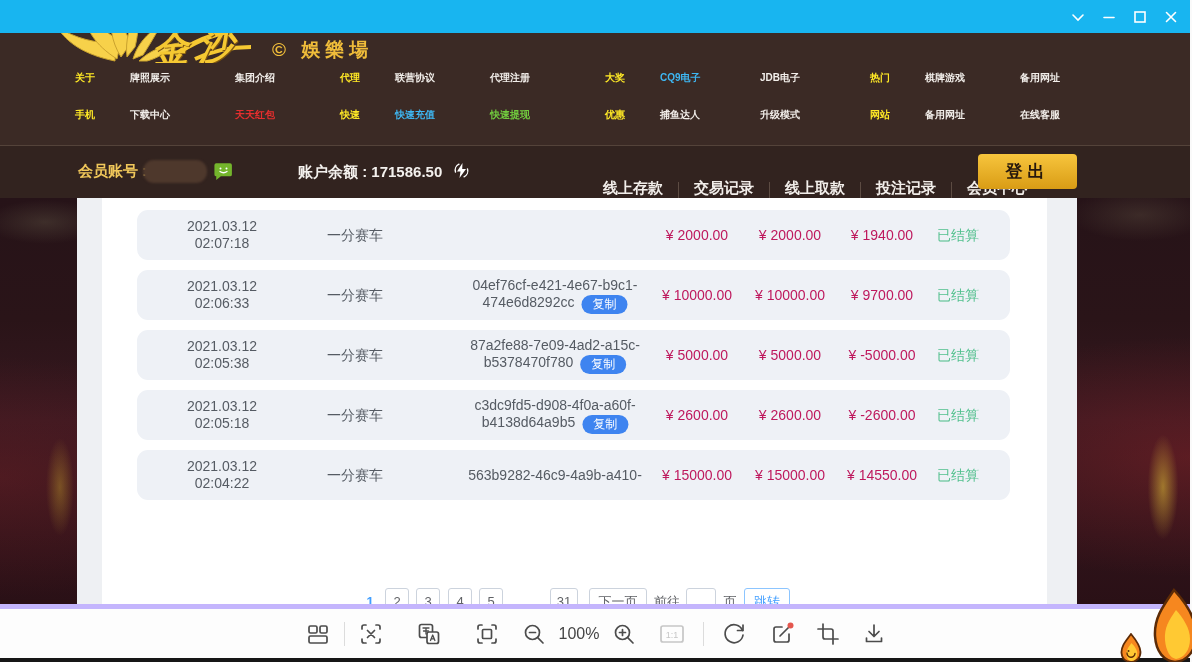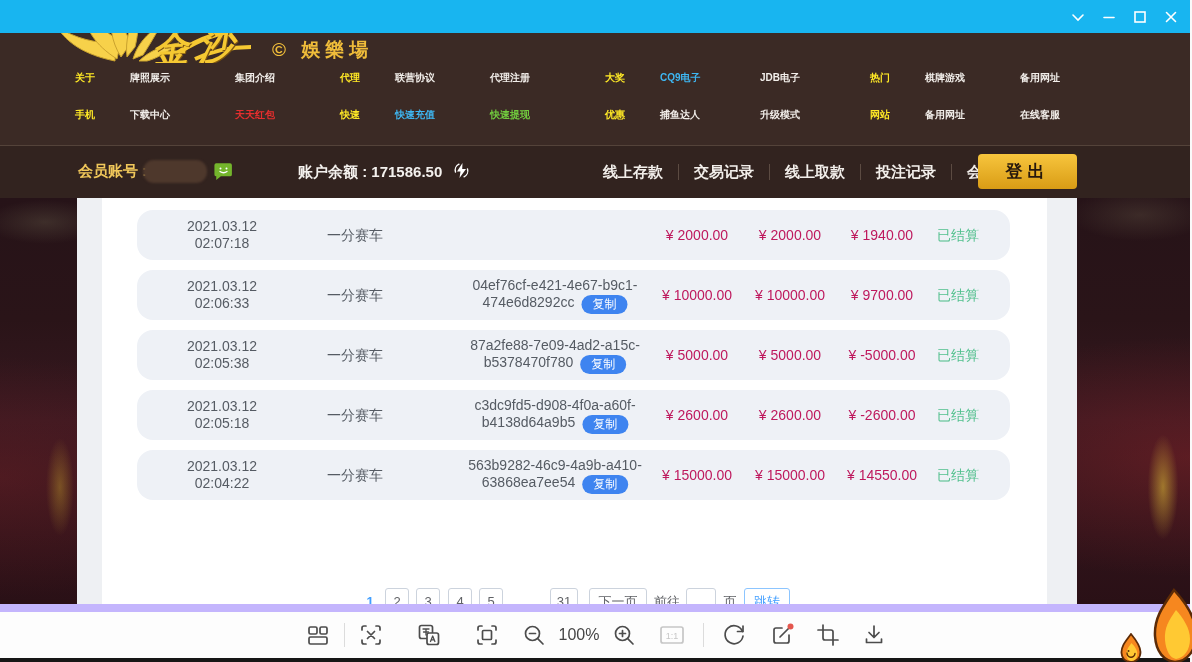--- a/index.html
+++ b/index.html
@@ -41,21 +41,21 @@
   .nav-row span:nth-child(12){width:95px}
   .c-yellow{color:#ffe926}.c-white{color:#f2eeea}.c-red{color:#e62e2e}.c-cyan{color:#3eb7f2}.c-green{color:#72cc3e}
 
   
   .account-bar{position:absolute;left:0;right:0;top:112px;height:52px;background:#32231f;border-top:1px solid #54433a}
   .acc-label{position:absolute;left:78px;top:16px;font-size:15px;font-weight:bold;color:#f0c75a;white-space:nowrap}
   .acc-blob{position:absolute;left:143px;top:14px;width:64px;height:23px;background:#4e382c;border-radius:11px;filter:blur(1.2px)}
   .chat-icon{position:absolute;left:213px;top:15px;cursor:pointer}
   .balance{position:absolute;left:298px;top:16px;font-size:15px;font-weight:bold;color:#f4f1ee;white-space:nowrap}
   .bolt-icon{margin-left:7px;vertical-align:-2px;cursor:pointer}
-  .acc-links{position:absolute;left:588px;top:0;height:52px;display:flex;align-items:center}
+  .acc-links{position:absolute;left:588px;top:0;height:52px;display:flex;align-items:flex-end}
   .acc-link{padding:0 15px;font-size:15px;font-weight:bold;color:#f2eeea;cursor:pointer;white-space:nowrap}
   .acc-sep{width:1px;height:16px;background:#5c4b42}
   .logout-btn{position:absolute;left:978px;top:8px;width:99px;height:35px;border:none;border-radius:4px;
     background:linear-gradient(#f7c53d,#d99c15);color:#26180d;font-size:17px;font-weight:bold;
     letter-spacing:5px;cursor:pointer;font-family:inherit}
 
   
   .content{position:absolute;top:197px;left:0;width:1192px;height:407px;
     background:
       radial-gradient(20px 70px at 60px 290px, rgba(215,185,45,.35), transparent 70%),
@@ -64,21 +64,21 @@
       radial-gradient(70px 26px at 1140px 18px, rgba(135,125,95,.22), transparent),
       radial-gradient(300px 120px at 1190px 260px, rgba(140,35,40,.45), transparent),
       radial-gradient(300px 120px at 0px 280px, rgba(130,35,40,.35), transparent),
       linear-gradient(#261318 0%, #2a1418 30%, #371820 55%, #2a1016 100%);
   }
   .graypanel{position:absolute;left:77px;top:0;width:1000px;height:100%;background:#eef0f3}
   .whitepanel{position:absolute;left:25px;top:0;width:945px;height:100%;background:#ffffff}
 
   
   .rows{position:absolute;left:35px;top:13px;width:873px}
-  .trow{position:relative;height:50px;margin-bottom:10px;background:#eef1f6;border-radius:16px;font-size:14px;color:#555b63}
+  .trow{position:relative;height:50px;margin-bottom:10px;background:#eef1f6;border-radius:11px;font-size:14px;color:#555b63}
   .cell{position:absolute;top:50%;transform:translate(-50%,-50%);text-align:center;white-space:nowrap;line-height:17px}
   .cell.date{left:85px}
   .cell.game{left:218px}
   .cell.txid{left:418px}
   .cell.a1{left:560px}.cell.a2{left:653px}.cell.a3{left:745px}
   .cell.amt{color:#be185d}
   .cell.status{left:821px;color:#53c08e}
   .copy-pill{display:inline-block;margin-left:7px;background:#3e84f0;color:#fff;font-size:12px;
     line-height:15px;padding:2px 11px;border-radius:11px;cursor:pointer;transform:translateY(1px)}
 
@@ -87,21 +87,21 @@
   .pg{position:absolute;top:0;height:28px;line-height:26px;text-align:center;box-sizing:border-box;cursor:pointer}
   .pg-box{border:1px solid #ccd3dd;border-radius:3px;background:#fff}
   .pg-active{color:#409eff;font-weight:bold;line-height:28px}
   .pg-dots{line-height:46px;letter-spacing:2px}
   .pg-text{cursor:default;line-height:28px}
   .pg-input{border:1px solid #ccd3dd;border-radius:3px;background:#fff}
   .pg-jump{border:1px solid #8cc5ff;color:#409eff;border-radius:3px;background:#fff}
 
   
   .toolbar{position:absolute;left:0;top:604px;width:1192px;height:54px;background:#fdfdfd;
-    border-top:8px solid #c4b5fd;box-sizing:border-box;display:flex;align-items:center;justify-content:center;z-index:20}
+    border-top:5px solid #c4b5fd;box-sizing:border-box;display:flex;align-items:center;justify-content:center;z-index:20}
   .bottom-strip{position:absolute;left:0;top:658px;width:1192px;height:4px;background:#161616;z-index:20}
   .tb{display:flex;align-items:center;justify-content:flex-start;cursor:pointer}
   .tb svg{stroke:#4c4c4c;stroke-width:1.7;fill:none;stroke-linecap:round;stroke-linejoin:round}
   .tb.disabled svg{stroke:#c6c6c6}
   .tb-divider{width:1px;height:24px;background:#dcdcdc}
   .tb-zoomlabel{font-size:16px;color:#454545;cursor:default}
   .m-r14{margin-right:14px}.m-r18{margin-right:18px}.m-r21{margin-right:21px}
   .m-r22{margin-right:22px}.m-r12{margin-right:12px}.m-r34{margin-right:34px}
 
   
@@ -287,21 +287,20 @@
         </div>
 
         <div class="trow">
           <div class="cell date">
             <div>2021.03.12</div>
               <div>02:04:22</div>
           </div>
           <div class="cell game">一分赛车</div>
           <div class="cell txid">
             <div>563b9282-46c9-4a9b-a410-</div>
-            <div><span>63868ea7ee54</span><span class="copy-pill">复制</span></div>
           </div>
           <div class="cell a1 amt">¥ 15000.00</div>
           <div class="cell a2 amt">¥ 15000.00</div>
           <div class="cell a3 amt">¥ 14550.00</div>
           <div class="cell status">已结算</div>
         </div>
       </div>
 
       <div class="pagination">
         <span class="pg pg-active" style="left:258px;width:20px">1</span>

